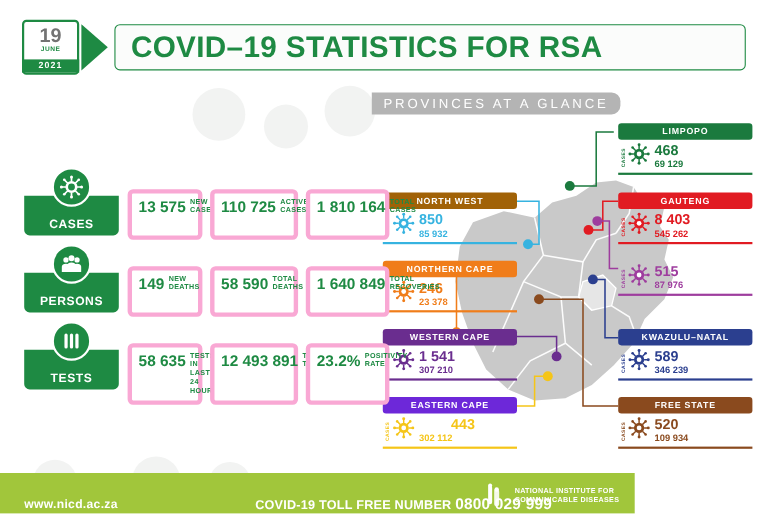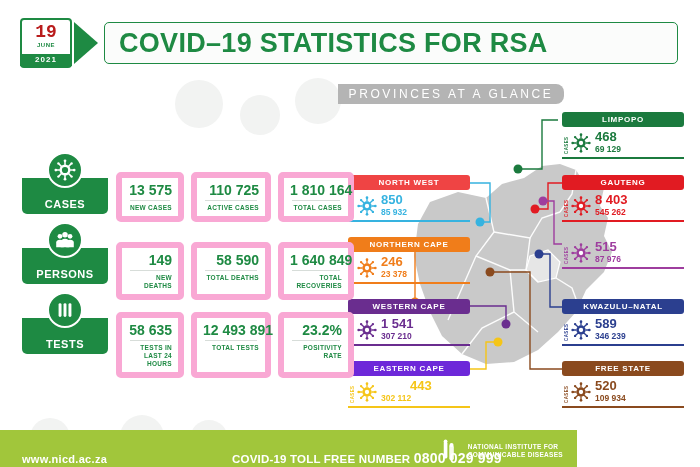--- a/index.html
+++ b/index.html
@@ -35,21 +35,21 @@
   .date-badge {
     position: absolute; left: 20px; top: 18px;
     width: 52px; height: 50px;
     background: #ffffff;
     border: 2px solid #1e8a43;
     border-radius: 4px;
     display: flex; flex-direction: column;
     align-items: center; justify-content: flex-start;
     padding-top: 3px;
   }
-  .date-day { font-size: 18px; font-weight: bold; color: #b91c1c; line-height: 18px; font-family: Liberation Mono, monospace; }
+  .date-day { font-size: 18px; font-weight: bold; color: #737373; line-height: 18px; }
   .date-month { font-size: 6px; font-weight: bold; color: #1e8a43; letter-spacing: .5px; margin-top: 1px; }
   .date-year {
     position: absolute; bottom: 0; left: -2px; right: -2px;
     background: #1e8a43; color: #ffffff;
     font-size: 8px; font-weight: bold; letter-spacing: 1px;
     text-align: center; padding: 1px 0 2px;
   }
   .date-arrow {
     position: absolute; left: 74px; top: 22px;
     width: 0; height: 0;
@@ -95,27 +95,27 @@
     display: flex; align-items: center; justify-content: center;
     color: #ffffff;
     z-index: 2;
   }
 
   .stat-cards {
     position: absolute; left: 116px; top: 12px;
     display: flex; gap: 7px;
   }
   .stat-card {
-    border: 6px solid #f9a8d4;
+    border: 4px solid #f9a8d4;
     border-radius: 5px;
     background: #ffffff;
-    text-align: right;
+    text-align: left;
     padding: 4px 6px 4px;
     min-height: 46px;
-    display: flex; flex-direction: column; justify-content: flex-start;
+    display: flex; flex-direction: row; justify-content: flex-start;
   }
   .stat-card.w1 { width: 68px; }
   .stat-card.w2 { width: 80px; }
   .stat-card.w3 { width: 76px; }
   .stat-value {
     font-size: 14px; font-weight: bold; color: #1e8a43;
     line-height: 16px; white-space: nowrap;
   }
   .stat-sep { height: 1px; background: #d7ddd9; margin: 2px 2px 3px; }
   .stat-label {
@@ -148,21 +148,21 @@
   .pcard { position: absolute; width: 122px; z-index: 6; }
   .pcard-head {
     height: 15px;
     color: #ffffff;
     font-size: 8px; font-weight: bold; letter-spacing: .7px;
     display: flex; align-items: center; justify-content: center;
     border-radius: 3px;
   }
   .pcard.right .pcard-head { border-radius: 3px 3px 3px 3px; }
   .pcard-body {
-    display: flex; align-items: center;
+    display: flex; 
     padding: 3px 2px 2px 2px;
     position: relative;
   }
   .pcard-underline { height: 1.5px; width: 100%; }
   .pcard-caseslabel {
     font-size: 4.5px; font-weight: bold; letter-spacing: .4px;
     writing-mode: vertical-rl; transform: rotate(180deg);
     margin-right: 2px;
     height: 22px;
     display: flex; align-items: center;
@@ -590,21 +590,21 @@
         </div>
         <div class="pcard-nums">
           <div class="pcard-new" style="color:#8a4a1e;">520</div>
           <div class="pcard-total" style="color:#8a4a1e;">109 934</div>
         </div>
       </div>
       <div class="pcard-underline" style="background:#8a4a1e;"></div>
     </div>
 
     <div class="pcard left" style="left:18px; top:91px;">
-      <div class="pcard-head" style="background:#ef4444;">
+      <div class="pcard-head" style="background:#a16207;">
         <span>NORTH WEST</span>
       </div>
       <div class="pcard-body">
         <div class="pcard-caseslabel" style="color:#36b3e0;">CASES</div>
         <div class="pcard-virus">
           <svg viewBox="0 0 24 24" aria-hidden="true">
               <circle cx="12" cy="12" r="5.6" fill="#36b3e0"></circle>
               <g stroke="#36b3e0" stroke-width="1.6" stroke-linecap="round">
                 <line x1="12" y1="6" x2="12" y2="2.5"></line>
                 <line x1="12" y1="18" x2="12" y2="21.5"></line>

